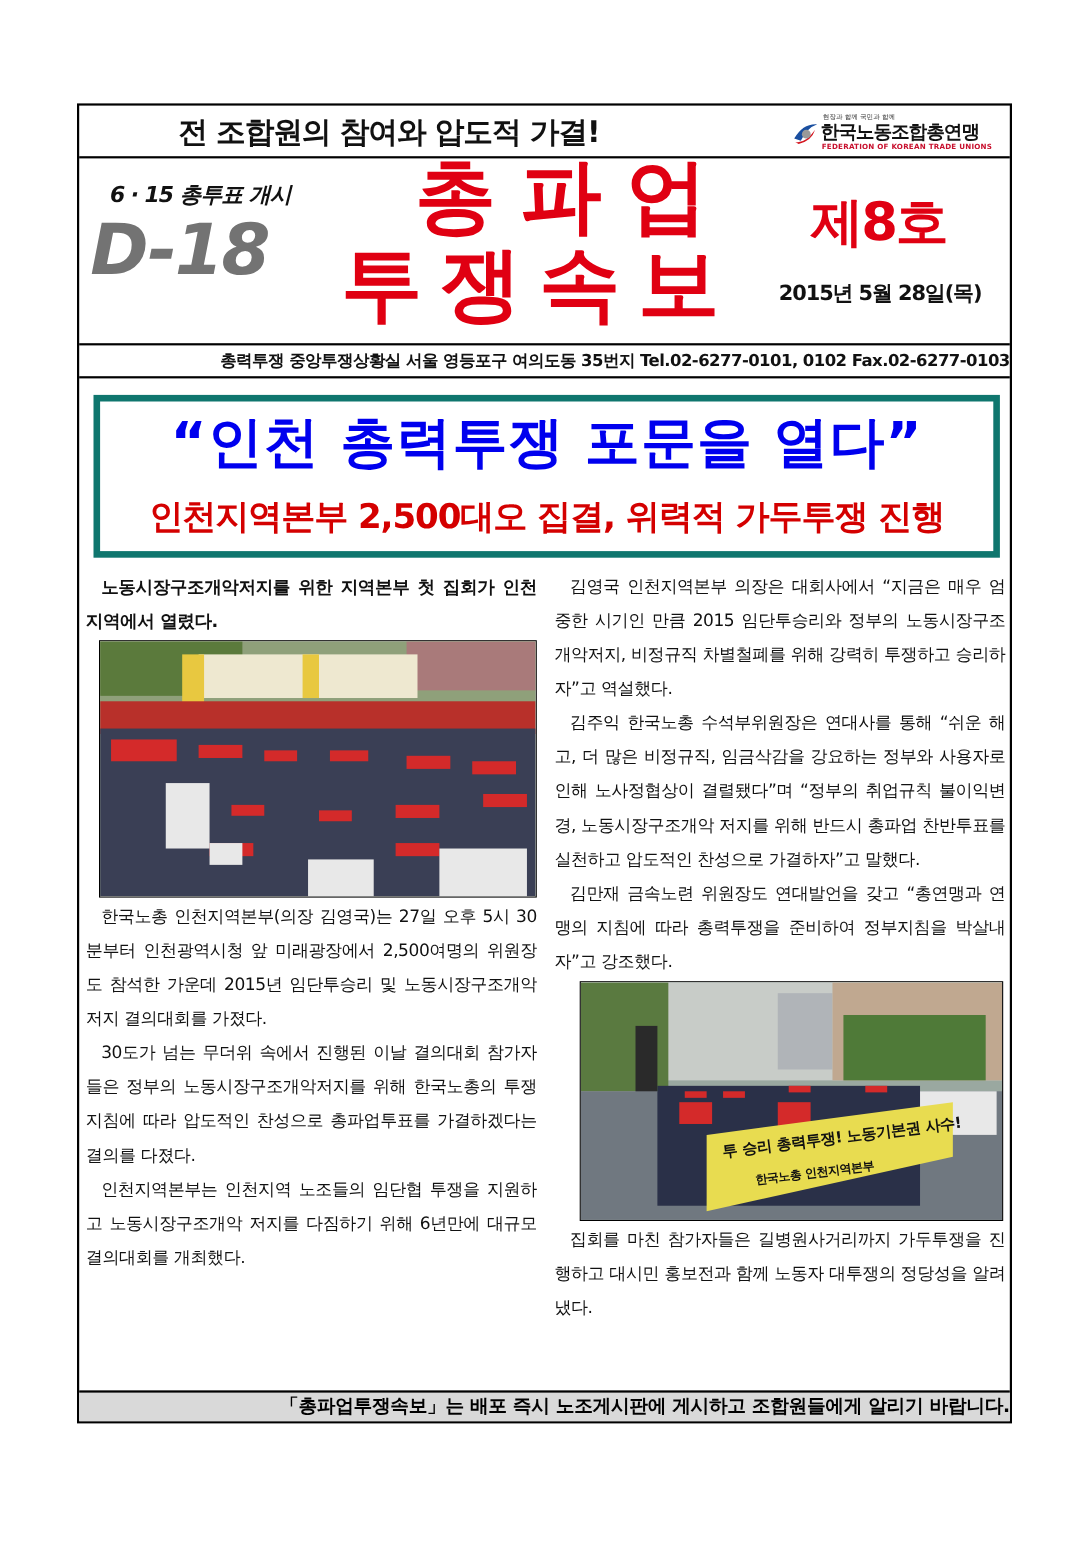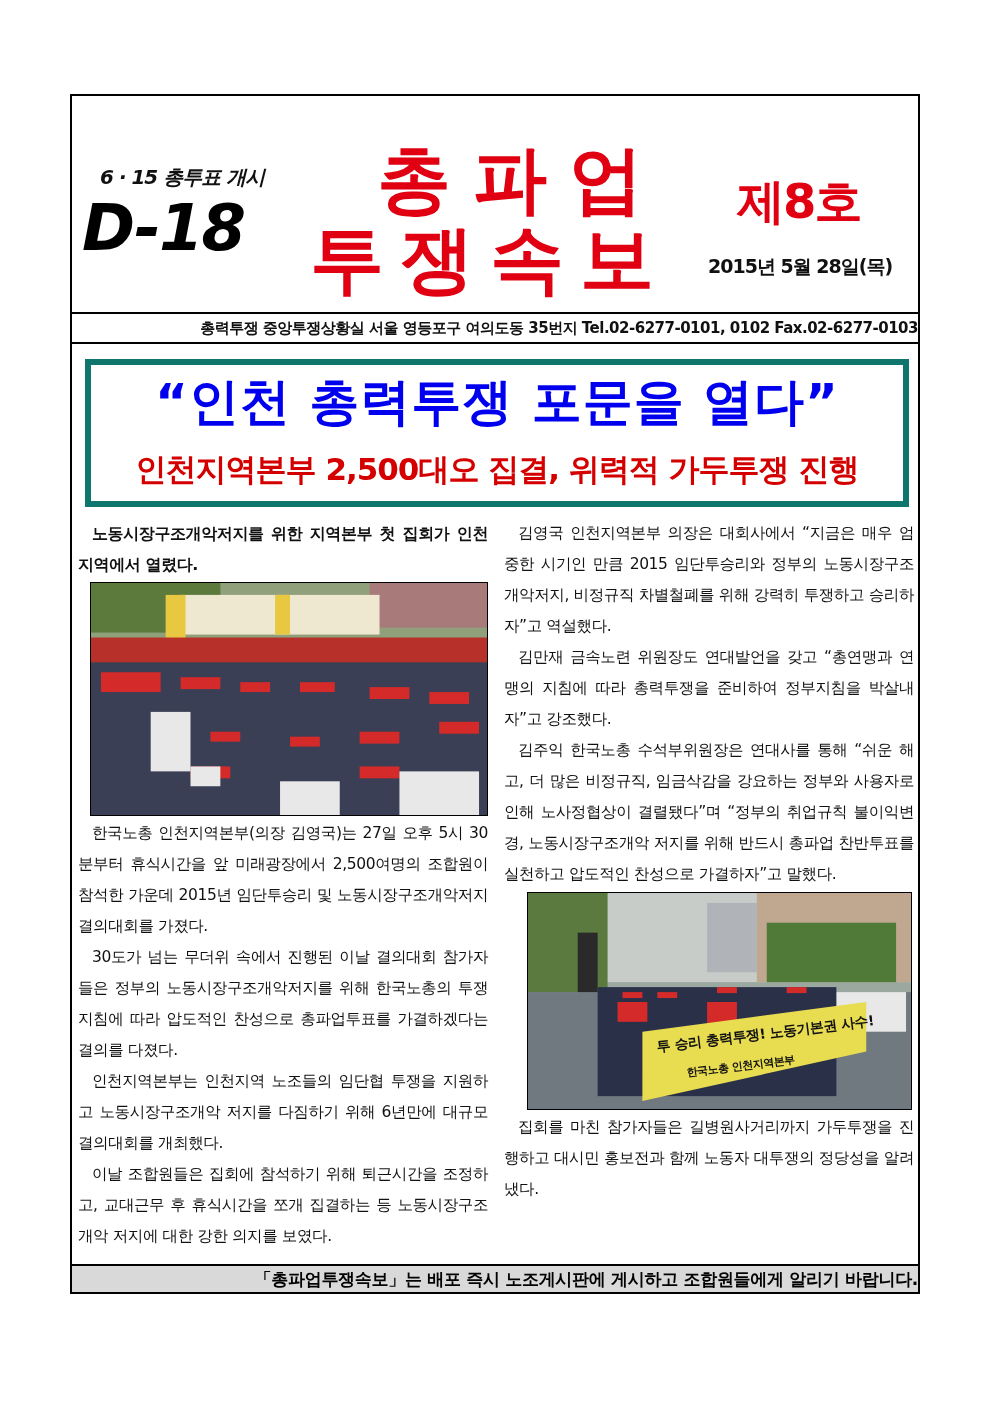--- a/index.html
+++ b/index.html
@@ -8,21 +8,21 @@
   .top-banner { position: absolute; left: 0; top: 0; width: 846px; height: 48px; border-bottom: 2px solid #000; box-sizing: border-box; }
   .top-slogan { position: absolute; left: 90px; top: 6px; font-size: 27px; font-weight: bold; letter-spacing: -1px; color: #111; }
   .logo { position: absolute; left: 648px; top: 6px; width: 190px; height: 36px; }
   .logo-tagline { position: absolute; left: 28px; top: 0px; font-size: 6px; color: #333; white-space: nowrap; }
   .logo-name { position: absolute; left: 26px; top: 6px; font-size: 17px; font-weight: bold; color: #111; letter-spacing: -1px; white-space: nowrap; }
   .logo-eng { position: absolute; left: 27px; top: 27px; font-size: 6.5px; font-weight: bold; color: #c8102e; white-space: nowrap; letter-spacing: 0.2px; }
   .logo-mark { position: absolute; left: 0; top: 8px; width: 24px; height: 22px; }
 
   .masthead { position: absolute; left: 0; top: 48px; width: 846px; height: 170px; border-bottom: 2px solid #000; box-sizing: border-box; }
   .vote-notice { position: absolute; left: 28px; top: 20px; font-size: 20px; font-weight: bold; font-style: italic; color: #111; letter-spacing: -1px; text-align: right; }
-  .countdown { position: absolute; left: 10px; top: 52px; font-size: 64px; font-weight: bold; font-style: italic; color: #000000; letter-spacing: -2px; line-height: 1; }
+  .countdown { position: absolute; left: 10px; top: 52px; font-size: 64px; font-weight: bold; font-style: italic; color: #737373; letter-spacing: -2px; line-height: 1; }
   .title-line1 { position: absolute; left: 272px; top: -2px; font-size: 74px; font-weight: bold; color: #e00012; letter-spacing: 22px; line-height: 1; margin-left: 33px; }
   .title-line2 { position: absolute; left: 238px; top: 78px; font-size: 74px; font-weight: bold; color: #e00012; letter-spacing: 16px; line-height: 1; }
   .issue-number { position: absolute; left: 665px; top: 26px; font-size: 48px; font-weight: bold; color: #e00012; letter-spacing: -2px; }
   .issue-date { position: absolute; left: 636px; top: 110px; font-size: 19px; font-weight: bold; color: #111; letter-spacing: -1px; }
 
   .contact-bar { position: absolute; left: 0; top: 218px; width: 846px; height: 30px; border-bottom: 2px solid #000; box-sizing: border-box; text-align: right; font-size: 15px; font-weight: bold; line-height: 28px; letter-spacing: -0.5px; color: #111; }
 
   .headline-box { position: absolute; left: 13px; top: 263px; width: 824px; height: 148px; border: 6px solid #0f766e; box-sizing: border-box; text-align: center; }
   .headline-main { position: absolute; left: 0; right: 0; top: 4px; font-size: 50px; font-weight: bold; color: #0000ee; letter-spacing: 1px; }
   .headline-sub { position: absolute; left: 0; right: 0; top: 84px; font-size: 31px; font-weight: bold; color: #d40000; letter-spacing: -1px; }
@@ -37,20 +37,33 @@
   .photo-march { width: 385px; height: 218px; margin-left: 23px; }
   .photo svg { display: block; width: 100%; height: 100%; }
 
   .footer-bar { position: absolute; left: 0; top: 1168px; width: 846px; height: 28px; background: #d9d9d9; border-top: 2px solid #000; box-sizing: border-box; text-align: right; font-size: 17px; font-weight: bold; line-height: 26px; letter-spacing: -0.3px; color: #000; }
 </style>
 </head>
 <body>
 
 <div class="page-frame">
 
+  <div class="top-banner">
+    <div class="top-slogan">전 조합원의 참여와 압도적 가결!</div>
+    <div class="logo">
+      <svg class="logo-mark" viewBox="0 0 24 22">
+        <path d="M2 16 Q10 2 23 3 Q14 6 8 18 Z" fill="#1a4fa0"></path>
+        <path d="M3 19 Q12 21 21 8 Q18 18 6 21 Z" fill="#d4141e"></path>
+        <circle cx="13" cy="12" r="4" fill="#999"></circle>
+      </svg>
+      <div class="logo-tagline">현장과 함께 국민과 함께</div>
+      <div class="logo-name">한국노동조합총연맹</div>
+      <div class="logo-eng">FEDERATION OF KOREAN TRADE UNIONS</div>
+    </div>
+  </div>
 
   <div class="masthead">
     <div class="vote-notice">6 · 15 총투표 개시</div>
     <div class="countdown">D-18</div>
     <div class="title-line1">총파업</div>
     <div class="title-line2">투쟁속보</div>
     <div class="issue-number">제8호</div>
     <div class="issue-date">2015년 5월 28일(목)</div>
   </div>
 
@@ -89,30 +102,29 @@
             <rect x="270" y="185" width="40" height="12"></rect>
         </g>
         <g fill="#e8e8e8">
           <rect x="60" y="130" width="40" height="60"></rect>
             <rect x="190" y="200" width="60" height="34"></rect>
           <rect x="310" y="190" width="80" height="44"></rect>
             <rect x="100" y="185" width="30" height="20"></rect>
         </g>
       </svg>
     </div>
-    <p class="para">한국노총 인천지역본부(의장 김영국)는 27일 오후 5시 30분부터 휴식시간을 앞 미래광장에서 2,500여명의 조합원이 참석한 가운데 2015년 임단투승리 및 노동시장구조개악저지 결의대회를 가졌다.</p>
+    <p class="para">한국노총 인천지역본부(의장 김영국)는 27일 오후 5시 30분부터 인천광역시청 앞 미래광장에서 2,500여명의 위원장도 참석한 가운데 2015년 임단투승리 및 노동시장구조개악저지 결의대회를 가졌다.</p>
     <p class="para">30도가 넘는 무더위 속에서 진행된 이날 결의대회 참가자들은 정부의 노동시장구조개악저지를 위해 한국노총의 투쟁지침에 따라 압도적인 찬성으로 총파업투표를 가결하겠다는 결의를 다졌다.</p>
     <p class="para">인천지역본부는 인천지역 노조들의 임단협 투쟁을 지원하고 노동시장구조개악 저지를 다짐하기 위해 6년만에 대규모 결의대회를 개최했다.</p>
-    <p class="para">이날 조합원들은 집회에 참석하기 위해 퇴근시간을 조정하고, 교대근무 후 휴식시간을 쪼개 집결하는 등 노동시장구조개악 저지에 대한 강한 의지를 보였다.</p>
   </div>
 
   <div class="col col-right">
     <p class="para">김영국 인천지역본부 의장은 대회사에서 “지금은 매우 엄중한 시기인 만큼 2015 임단투승리와 정부의 노동시장구조개악저지, 비정규직 차별철폐를 위해 강력히 투쟁하고 승리하자”고 역설했다.</p>
+    <p class="para">김주익 한국노총 수석부위원장은 연대사를 통해 “쉬운 해고, 더 많은 비정규직, 임금삭감을 강요하는 정부와 사용자로 인해 노사정협상이 결렬됐다”며 “정부의 취업규칙 불이익변경, 노동시장구조개악 저지를 위해 반드시 총파업 찬반투표를 실천하고 압도적인 찬성으로 가결하자”고 말했다.</p>
     <p class="para">김만재 금속노련 위원장도 연대발언을 갖고 “총연맹과 연맹의 지침에 따라 총력투쟁을 준비하여 정부지침을 박살내자”고 강조했다.</p>
-    <p class="para">김주익 한국노총 수석부위원장은 연대사를 통해 “쉬운 해고, 더 많은 비정규직, 임금삭감을 강요하는 정부와 사용자로 인해 노사정협상이 결렬됐다”며 “정부의 취업규칙 불이익변경, 노동시장구조개악 저지를 위해 반드시 총파업 찬반투표를 실천하고 압도적인 찬성으로 가결하자”고 말했다.</p>
     <div class="photo photo-march">
       <svg viewBox="0 0 385 218" preserveAspectRatio="none">
         <rect width="385" height="218" fill="#9aa8a0"></rect>
         <rect x="0" y="0" width="385" height="90" fill="#c8ccc8"></rect>
         <rect x="180" y="10" width="50" height="70" fill="#b0b4b8"></rect>
         <rect x="230" y="0" width="155" height="90" fill="#c0a890"></rect>
         <rect x="0" y="0" width="80" height="100" fill="#5a7a40"></rect>
         <rect x="240" y="30" width="130" height="60" fill="#4f7a38"></rect>
         <rect x="50" y="40" width="20" height="160" fill="#2a2a2a"></rect>
         <rect x="0" y="100" width="385" height="118" fill="#707880"></rect>

